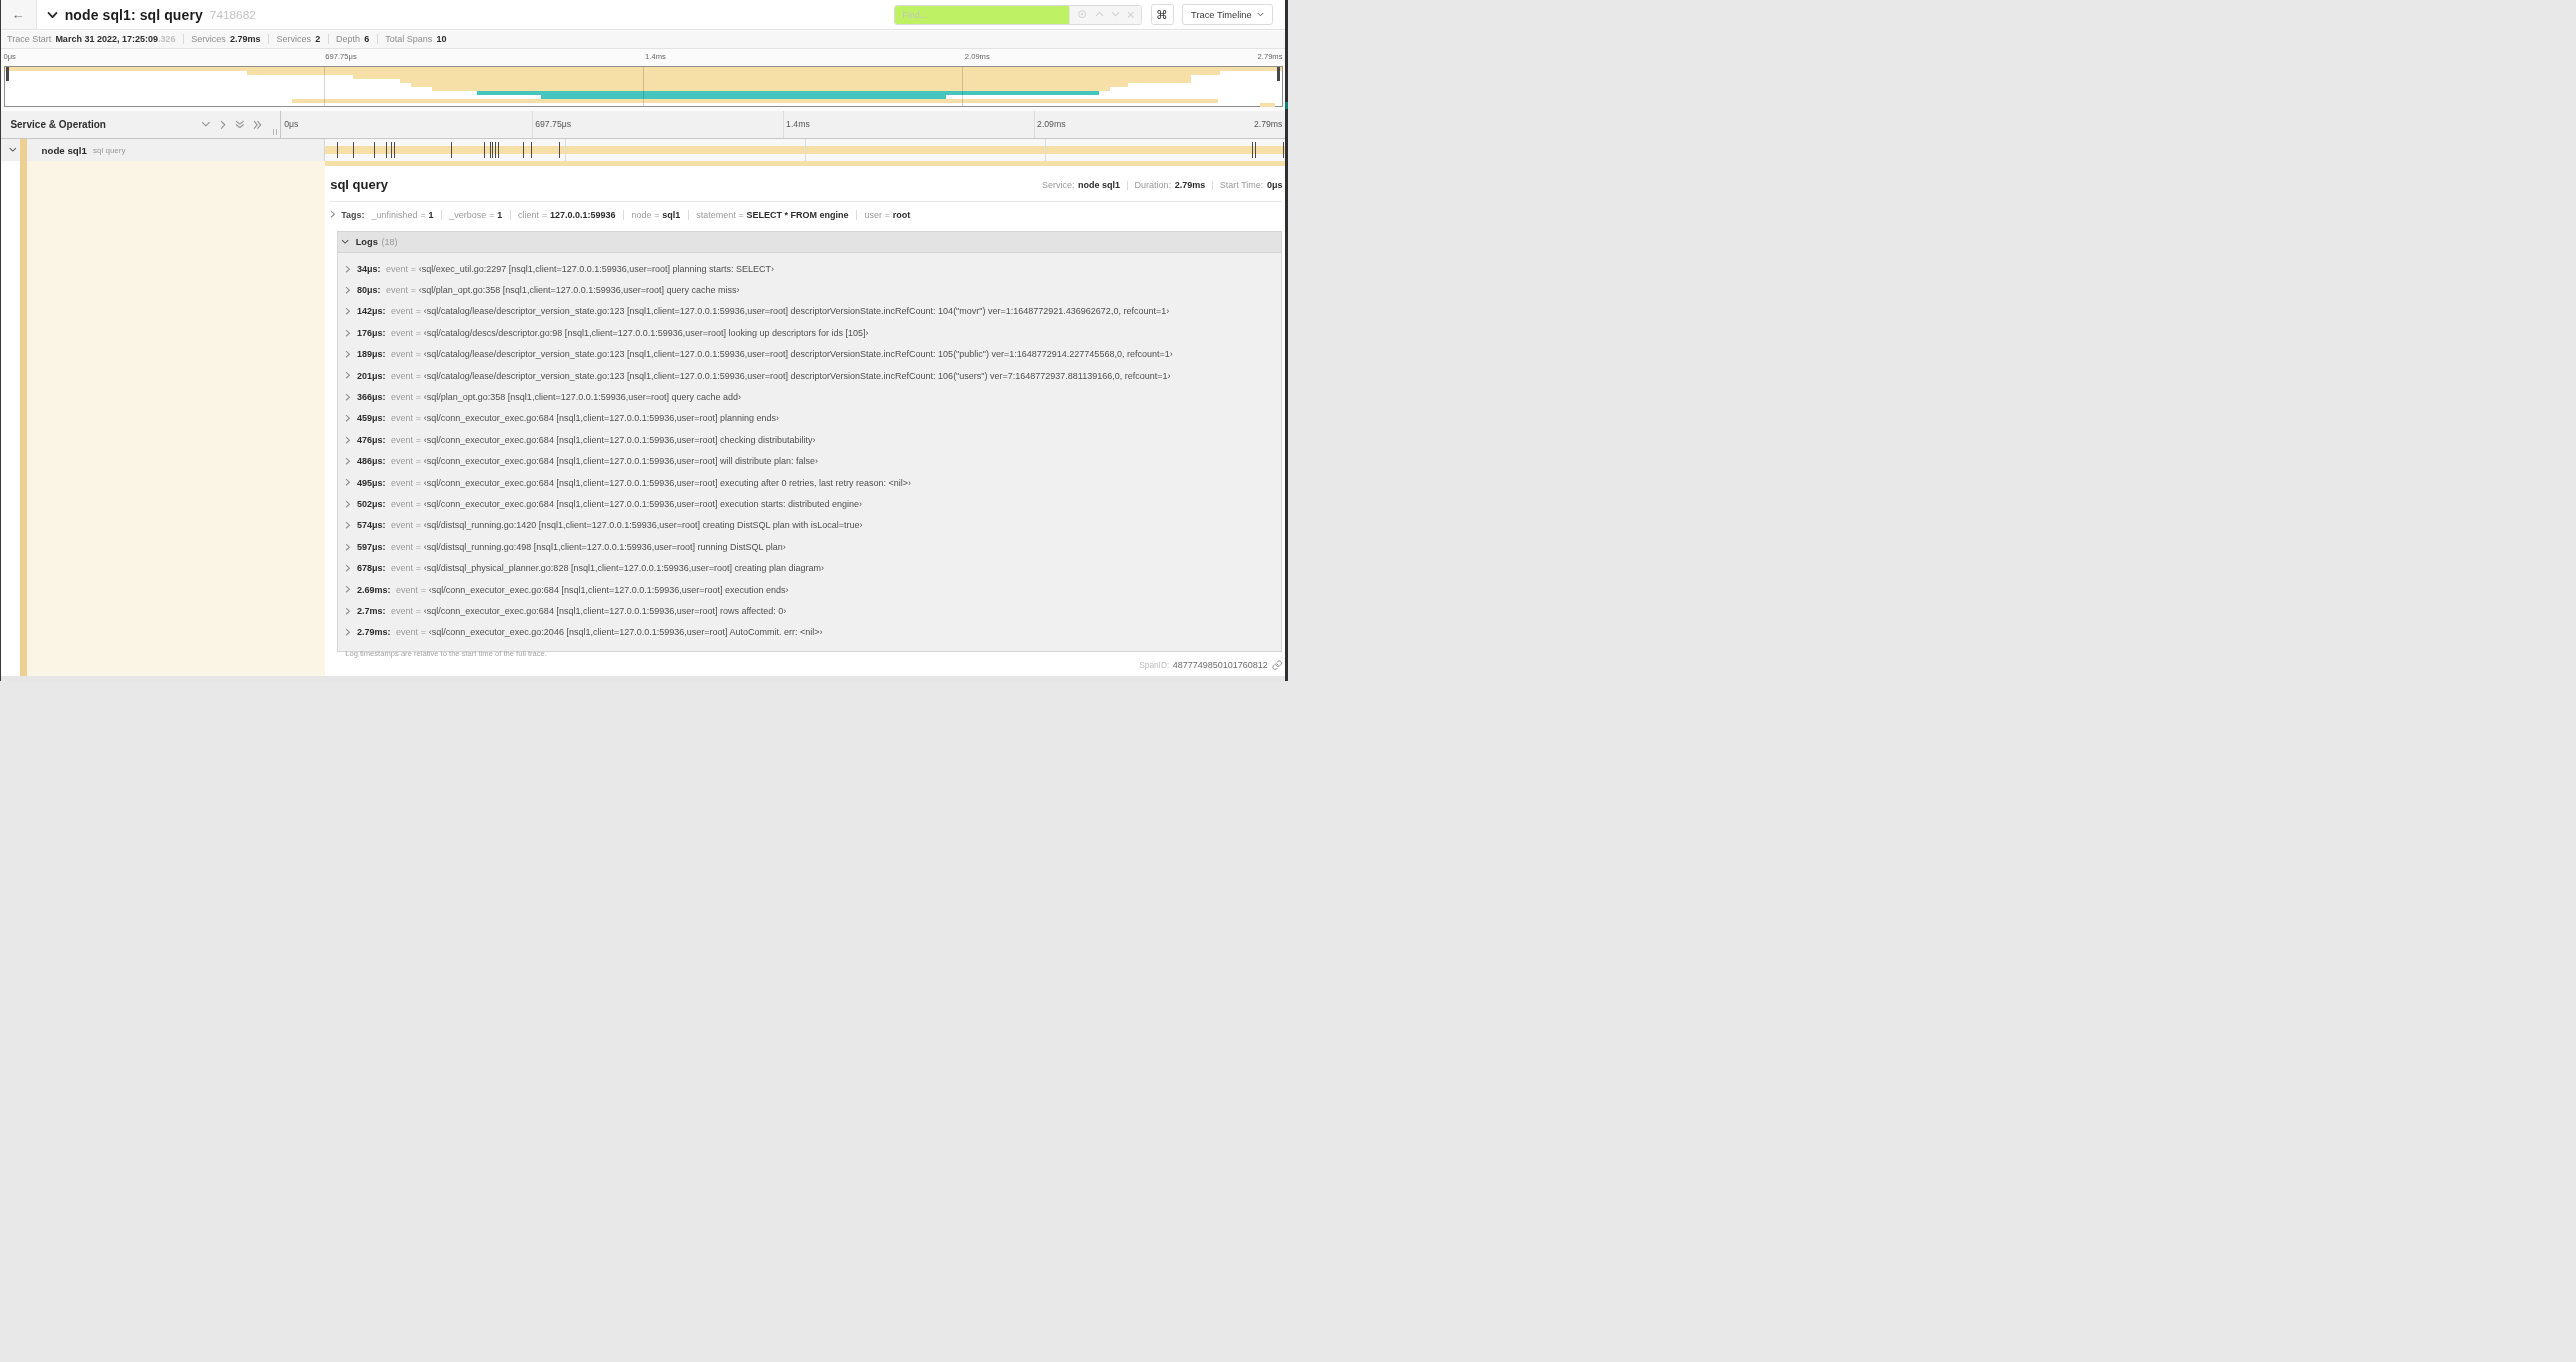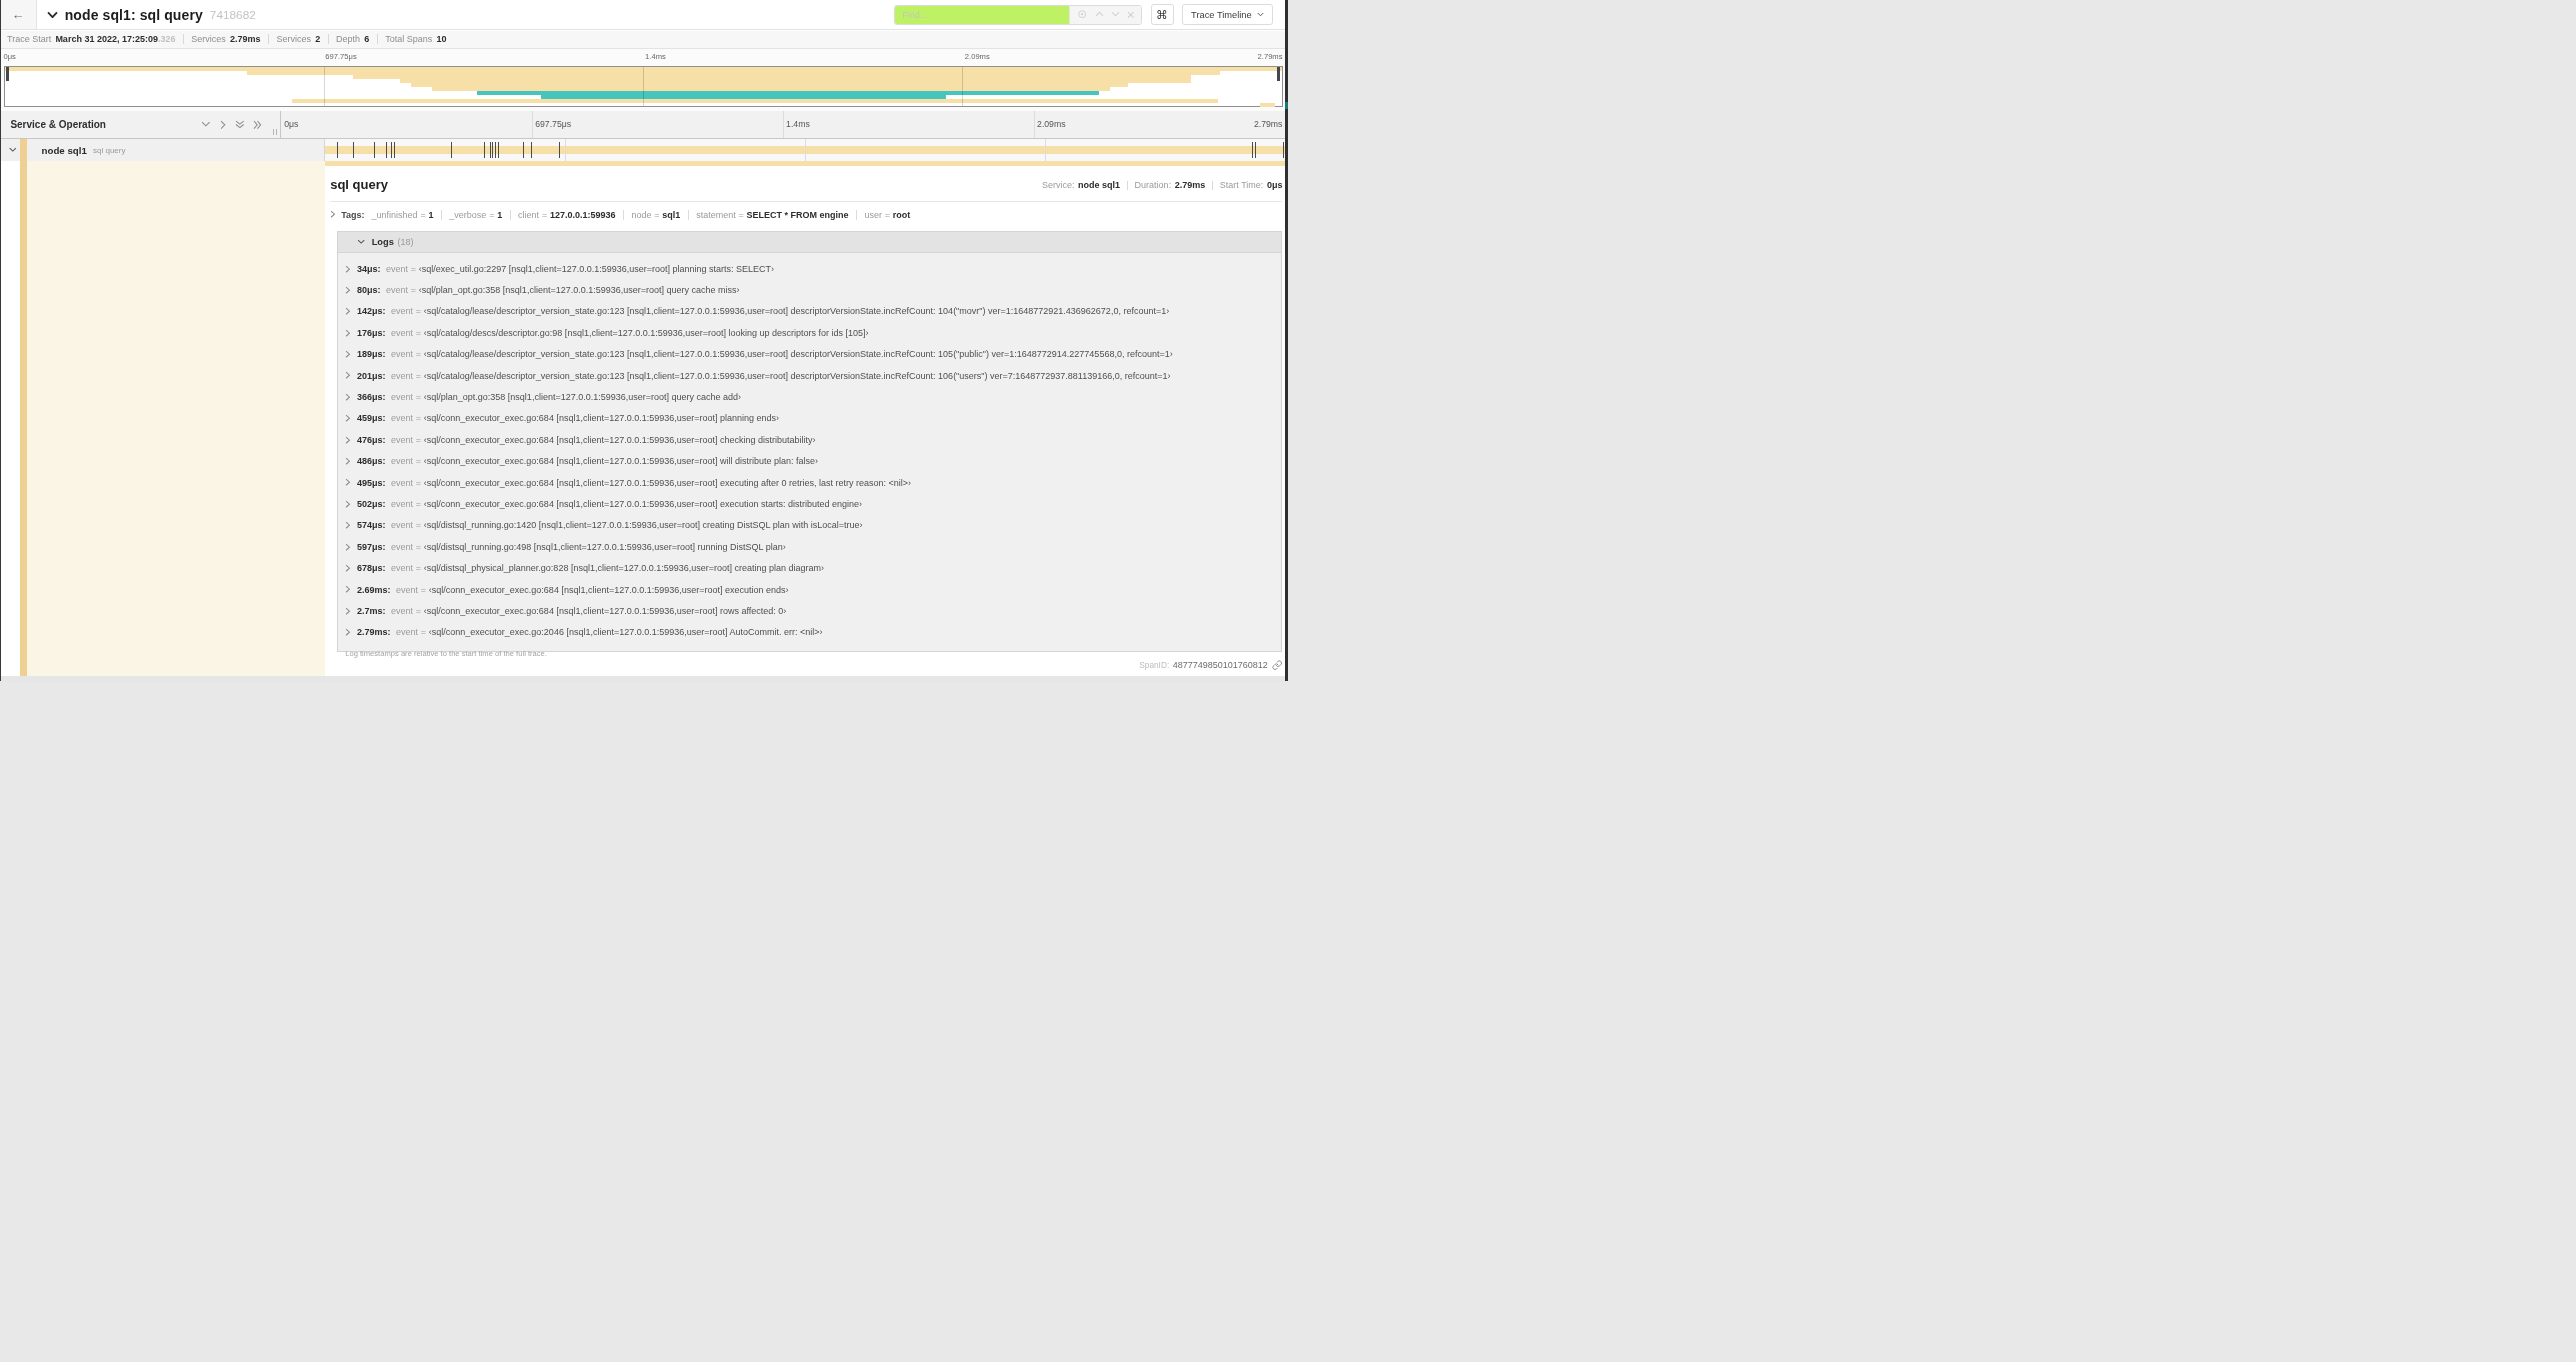--- a/index.html
+++ b/index.html
@@ -89,21 +89,21 @@
   .tags-line { display:flex; align-items:flex-start; margin-top:7.6px; font-size:9px; height:12.5px; }
   .tags-chev { color:#8a8a8a; margin-right:5.5px; display:flex; }
   .tags-label { font-weight:700; color:#4a4a4a; margin-right:7px; }
   .tag-item { display:flex; }
   .tag-item + .tag-item::before { content:""; width:0.7px; align-self:center; height:9.7px; background:#dcdcdc; margin:0 7.6px; }
   .tag-key { color:#9b9b9b; }
   .tag-eq { color:#9b9b9b; margin:0 2.8px; }
   .tag-val { color:#2e2e2e; font-weight:600; }
 
   .logs-box { position:absolute; left:7px; right:0; top:65px; bottom:23.5px; border:0.7px solid #d4d4d4; background:#f0f0f0; }
-  .logs-head { height:21.5px; background:#e3e3e3; border-bottom:0.7px solid #d4d4d4; display:flex; align-items:center; padding-left:19px; cursor:pointer; }
+  .logs-head { height:21.5px; background:#e3e3e3; border-bottom:0.7px solid #d4d4d4; display:flex; align-items:center; padding-left:3px; cursor:pointer; }
   .logs-head .chev { color:#555; margin-right:6.2px; display:flex; }
   .logs-title { font-size:9.3px; font-weight:700; color:#2e2e2e; }
   .logs-count { font-size:9px; color:#9a9a9a; margin-left:3.5px; }
   .logs-body { position:absolute; top:22px; bottom:0; left:0; right:0; padding:4.2px 0 0 7px; }
   .log-row { height:21.4px; display:flex; align-items:center; font-size:9px; white-space:nowrap; overflow:hidden; cursor:pointer; }
   .log-chev { color:#8a8a8a; margin-right:6.2px; display:flex; flex:none; }
   .log-time { font-weight:700; color:#2d2d2d; margin-right:5.5px; }
   .log-key { color:#9b9b9b; }
   .log-eq { color:#9b9b9b; margin:0 2.8px; }
   .log-val { color:#4f4f4f; }

